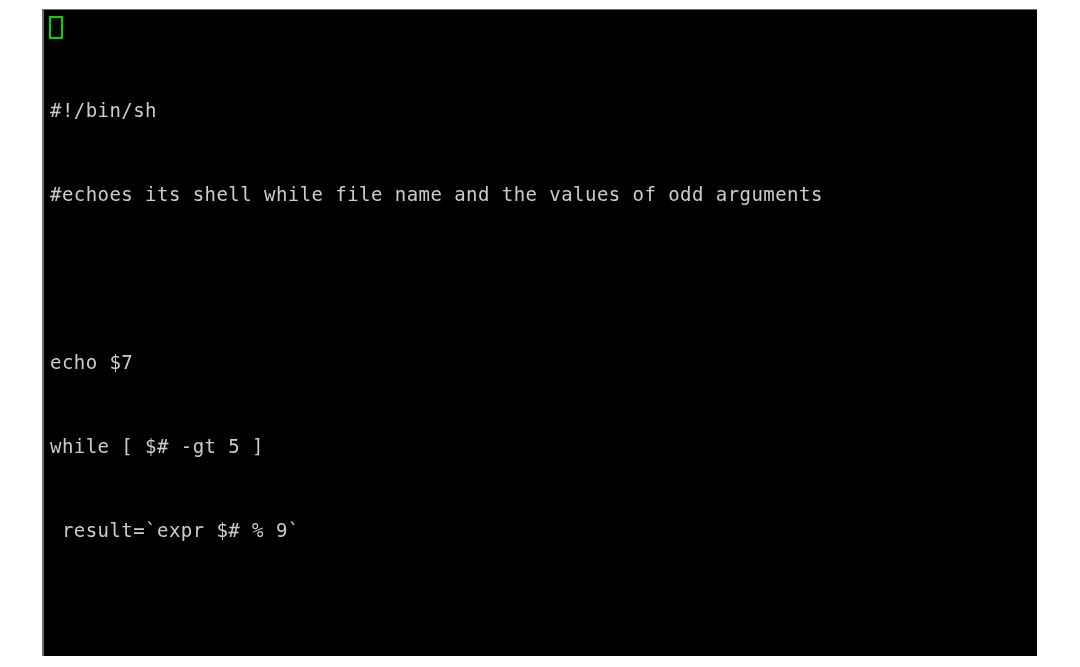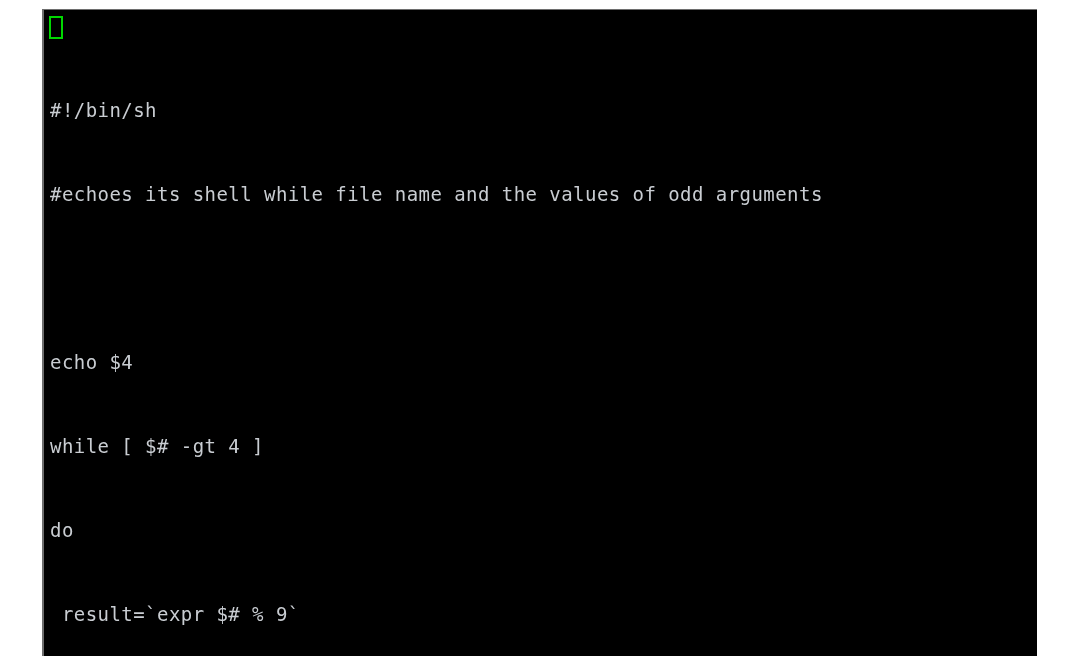--- a/index.html
+++ b/index.html
@@ -70,23 +70,22 @@
 <body>
 
 <div id="page">
 
   <div id="terminal">
     <div id="screen">
 
       <div class="line">#!/bin/sh</div>
       <div class="line">#echoes its shell while file name and the values of odd arguments</div>
       <div class="line"></div>
-      <div class="line">echo $4</div>
-      <div class="line">while [ $# -gt 4 ]</div>
-      <div class="line">do</div>
+      <div class="line">echo $7</div>
+      <div class="line">while [ $# -gt 5 ]</div>
       <div class="line"> result=`expr $# % 9`</div>
       
       
       
       
       
       
       
       
 

